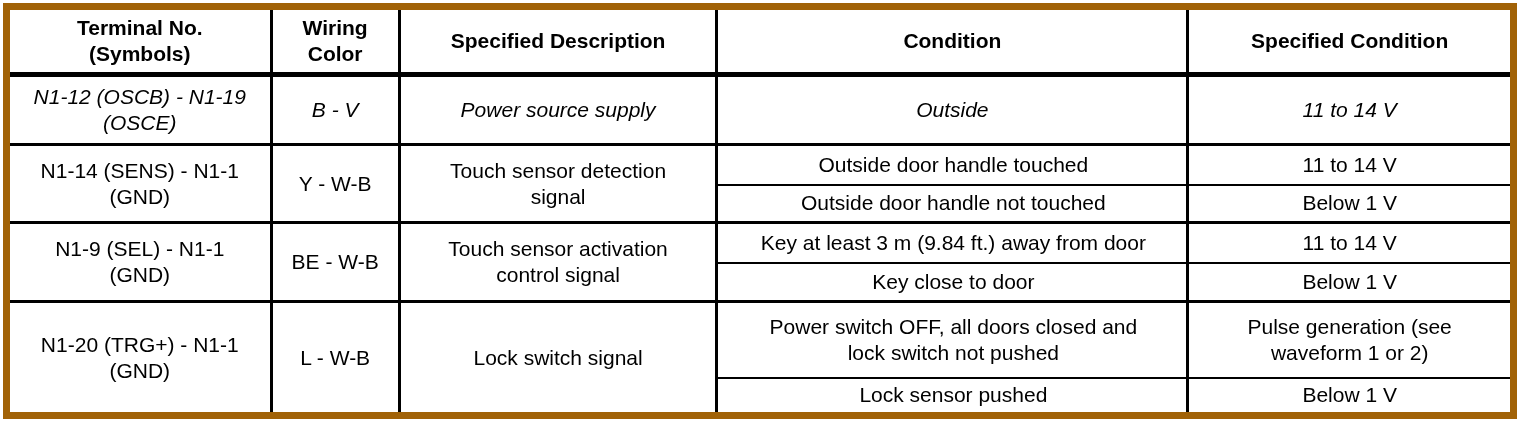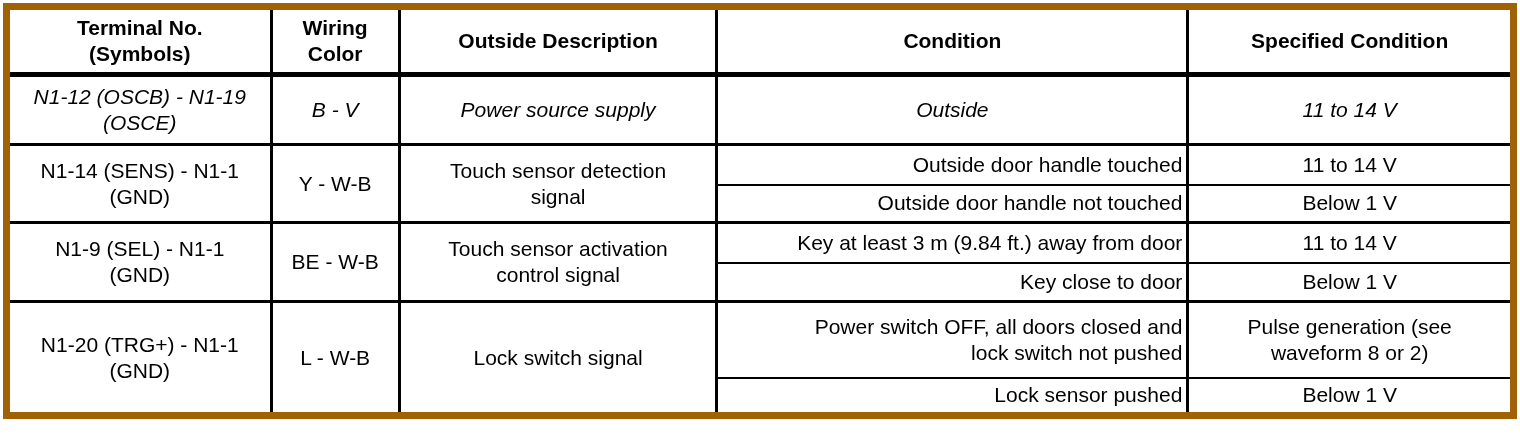--- a/index.html
+++ b/index.html
@@ -36,21 +36,21 @@
   .spec-table thead th {
     border-bottom-width: 5px;
     font-weight: bold;
     font-size: 21px;
   }
   
   .spec-table td.sub-bottom { border-bottom-width: 2px; }
   .spec-table td.sub-top    { border-top-width: 2px; }
   
   .spec-table td.cond-left {
-    text-align: right;
+    text-align: center;
     padding-left: 6px;
     padding-right: 4px;
   }
   
   tr.h-head   { height: 68px; }
   tr.h-row1   { height: 70px; font-style: italic; }
   tr.h-sub40  { height: 40px; }
   tr.h-sub38  { height: 38px; }
   tr.h-sub39  { height: 39px; margin-top: 28px; }
   tr.h-row4a  { height: 76px; }
@@ -66,21 +66,21 @@
       <col style="width:317px">
       <col style="width:470px">
       <col style="width:325px">
     </colgroup>
     <thead>
       <tr class="h-head">
         <th>Terminal No.
 (Symbols)</th>
         <th>Wiring
 Color</th>
-        <th>Outside Description</th>
+        <th>Specified Description</th>
         <th>Condition</th>
         <th>Specified Condition</th>
       </tr>
     </thead>
     <tbody>
 
       <tr class="h-row1">
         <td>N1-12 (OSCB) - N1-19
 (OSCE)</td>
         <td>B - V</td>
@@ -118,21 +118,21 @@
       </tr>
 
       <tr class="h-row4a">
         <td rowspan="2">N1-20 (TRG+) - N1-1
 (GND)</td>
         <td rowspan="2">L - W-B</td>
         <td rowspan="2">Lock switch signal</td>
         <td class="cond-left sub-bottom">Power switch OFF, all doors closed and
 lock switch not pushed</td>
         <td class="sub-bottom">Pulse generation (see
-waveform 8 or 2)</td>
+waveform 1 or 2)</td>
       </tr>
       <tr class="h-sub38">
         <td class="cond-left sub-top">Lock sensor pushed</td>
         <td class="sub-top">Below 1 V</td>
       </tr>
     </tbody>
   </table>
 </div>
 
 </body></html>

